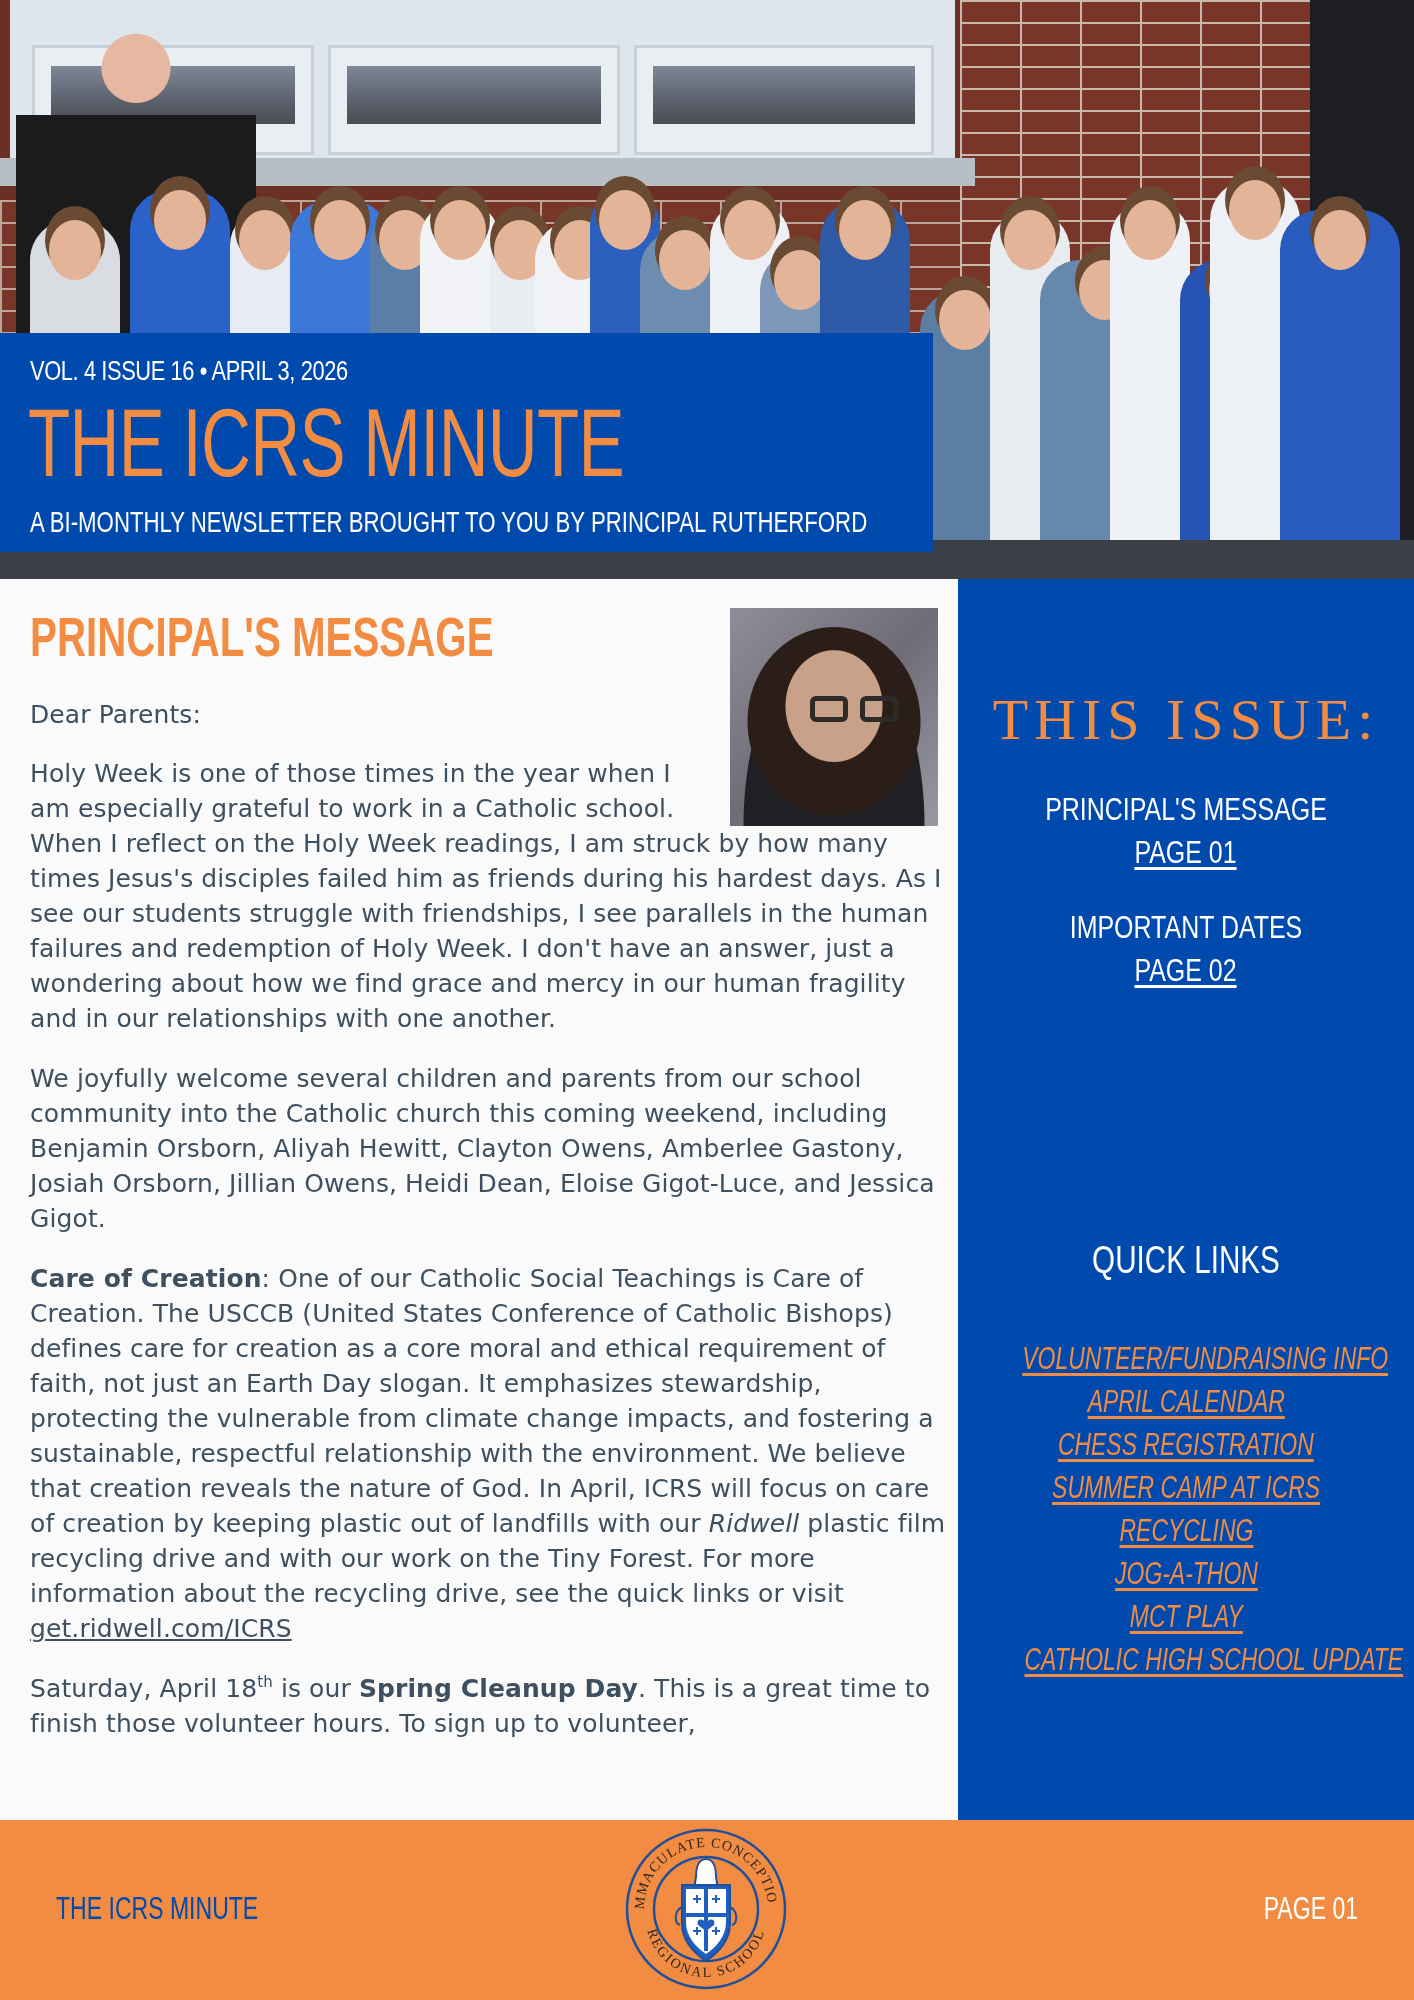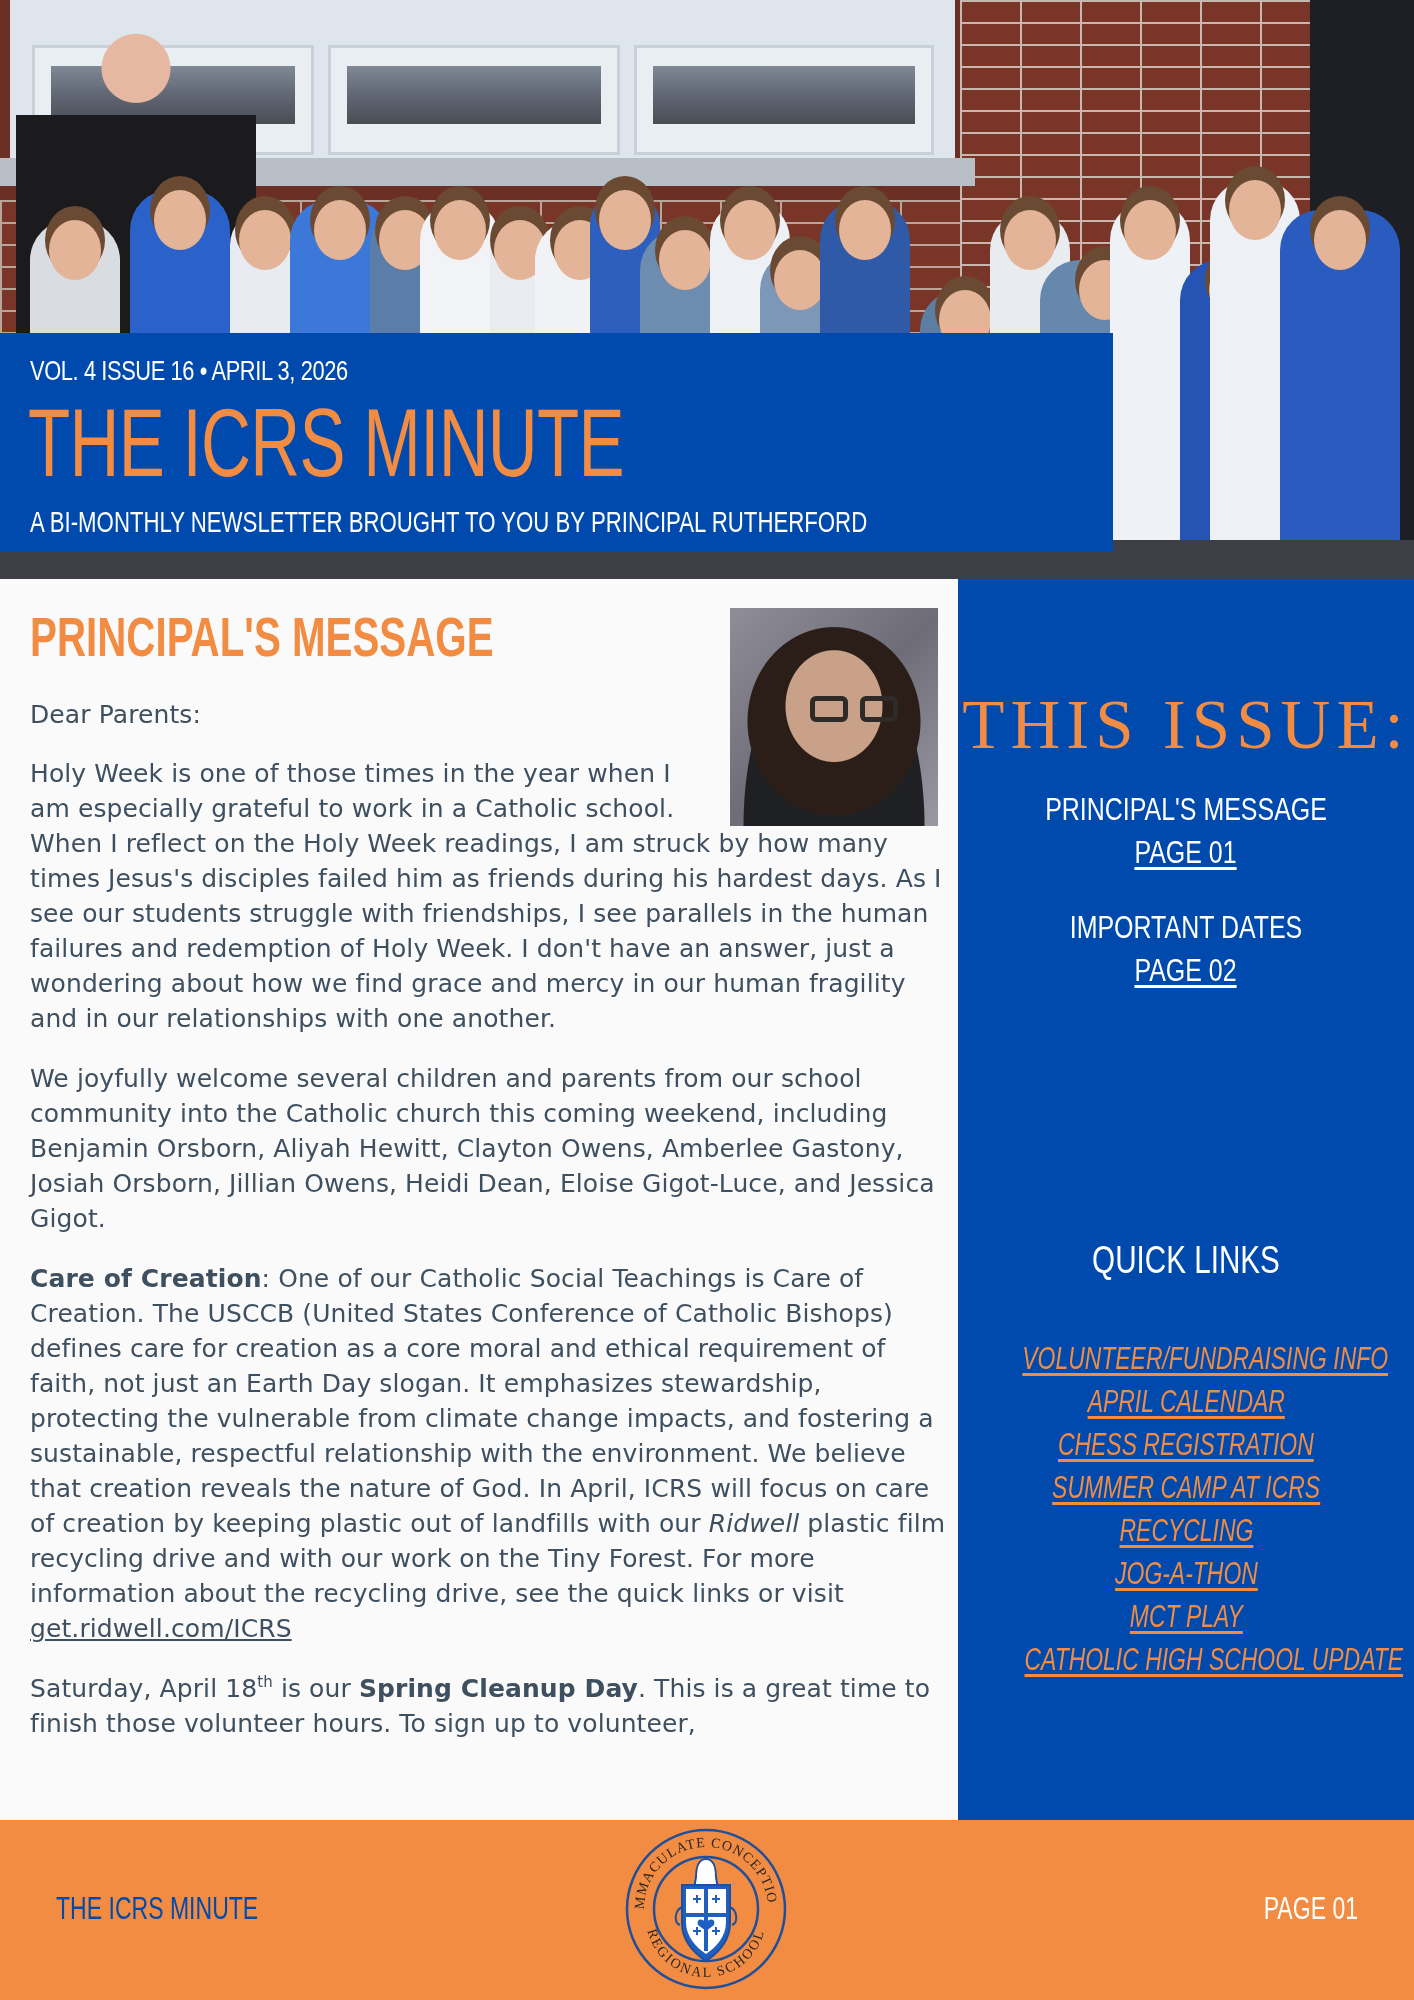--- a/index.html
+++ b/index.html
@@ -29,21 +29,21 @@
   .hero .priest { position: absolute; left: 16px; top: 30px; width: 240px; height: 320px;
           background: radial-gradient(circle at 50% 12%, #e6b8a2 0 34px, transparent 35px),
                       linear-gradient(180deg, transparent 0 85px, #1b1b1e 85px); border-radius: 50px 50px 8px 8px; }
   .hero .kids { position: absolute; left: 0; top: 180px; width: 1414px; height: 400px; }
   .hero .kid { position: absolute; border-radius: 40px 40px 6px 6px; }
   .hero .kid::before { content: ""; position: absolute; left: 50%; top: 0; width: 52px; height: 60px;
           margin-left: -26px; border-radius: 50%; background: #e3b497; box-shadow: 0 -10px 0 4px #6a4a32; }
   .hero .ground { position: absolute; left: 0; top: 540px; width: 1414px; height: 40px; background: #3d3f46; }
 
   
-  .banner { position: absolute; left: 0; top: 333px; width: 1113px; height: 219px; background: #004aad; }
+  .banner { position: absolute; left: 0; top: 333px; width: 933px; height: 219px; background: #004aad; }
   .banner .issue { position: absolute; left: 30px; top: 22px; color: #ffffff;
           font-family: "Liberation Sans", sans-serif; font-size: 28px; letter-spacing: -0.5px;
           transform: scaleX(0.78); transform-origin: left; white-space: nowrap; }
   .banner .title { position: absolute; left: 28px; top: 62px; color: #f28c42;
           font-family: "Liberation Sans", sans-serif; font-size: 96px; line-height: 1;
           transform: scaleX(0.72); transform-origin: left; white-space: nowrap; letter-spacing: -1px; }
   .banner .tagline { position: absolute; left: 30px; top: 172px; color: #ffffff;
           font-family: "Liberation Sans", sans-serif; font-size: 30px; white-space: nowrap;
           transform: scaleX(0.74); transform-origin: left; }
 
@@ -67,21 +67,21 @@
   .body-text p { margin-bottom: 25px; margin-top: 24px; }
   .body-text p.salutation { margin-bottom: 14px; }
   .body-text .float-spacer { float: right; width: 260px; height: 150px; }
   .body-text b { font-weight: bold; }
   .body-text a { color: #3e4f5f; text-decoration: underline; }
   .body-text sup { font-size: 15px; vertical-align: 10px; line-height: 0; }
 
   
   .sidebar { position: absolute; left: 958px; top: 579px; width: 456px; height: 1241px; background: #004aad; }
   .sidebar .this-issue { position: absolute; left: 0; width: 456px; top: 107px; text-align: center;
-          color: #f28c42; font-family: "Liberation Serif", serif; font-size: 69px; letter-spacing: 6px; }
+          color: #f28c42; font-family: "Liberation Serif", serif; font-size: 58px; letter-spacing: 6px; }
   .toc { position: absolute; left: 0; width: 456px; text-align: center; color: #ffffff;
           font-family: "Liberation Sans", sans-serif; }
   .toc .label { display: block; font-size: 32px; transform: scaleX(0.78); white-space: nowrap; }
   .toc .page { display: inline-block; font-size: 32px; color: #ffffff; text-decoration: underline;
           text-underline-offset: 4px; transform: scaleX(0.78); margin-top: 6px; }
   .quick-title { position: absolute; left: 0; width: 456px; top: 660px; text-align: center; color: #ffffff;
           font-family: "Liberation Sans", sans-serif; font-size: 38px; transform: scaleX(0.78); }
   .quick-links { position: absolute; left: 0; width: 456px; top: 762px; text-align: center; list-style: none; font-style: italic; }
   .quick-links li { height: 43px; }
   .quick-links a { display: inline-block; color: #f28c42; font-family: "Liberation Sans", sans-serif;

